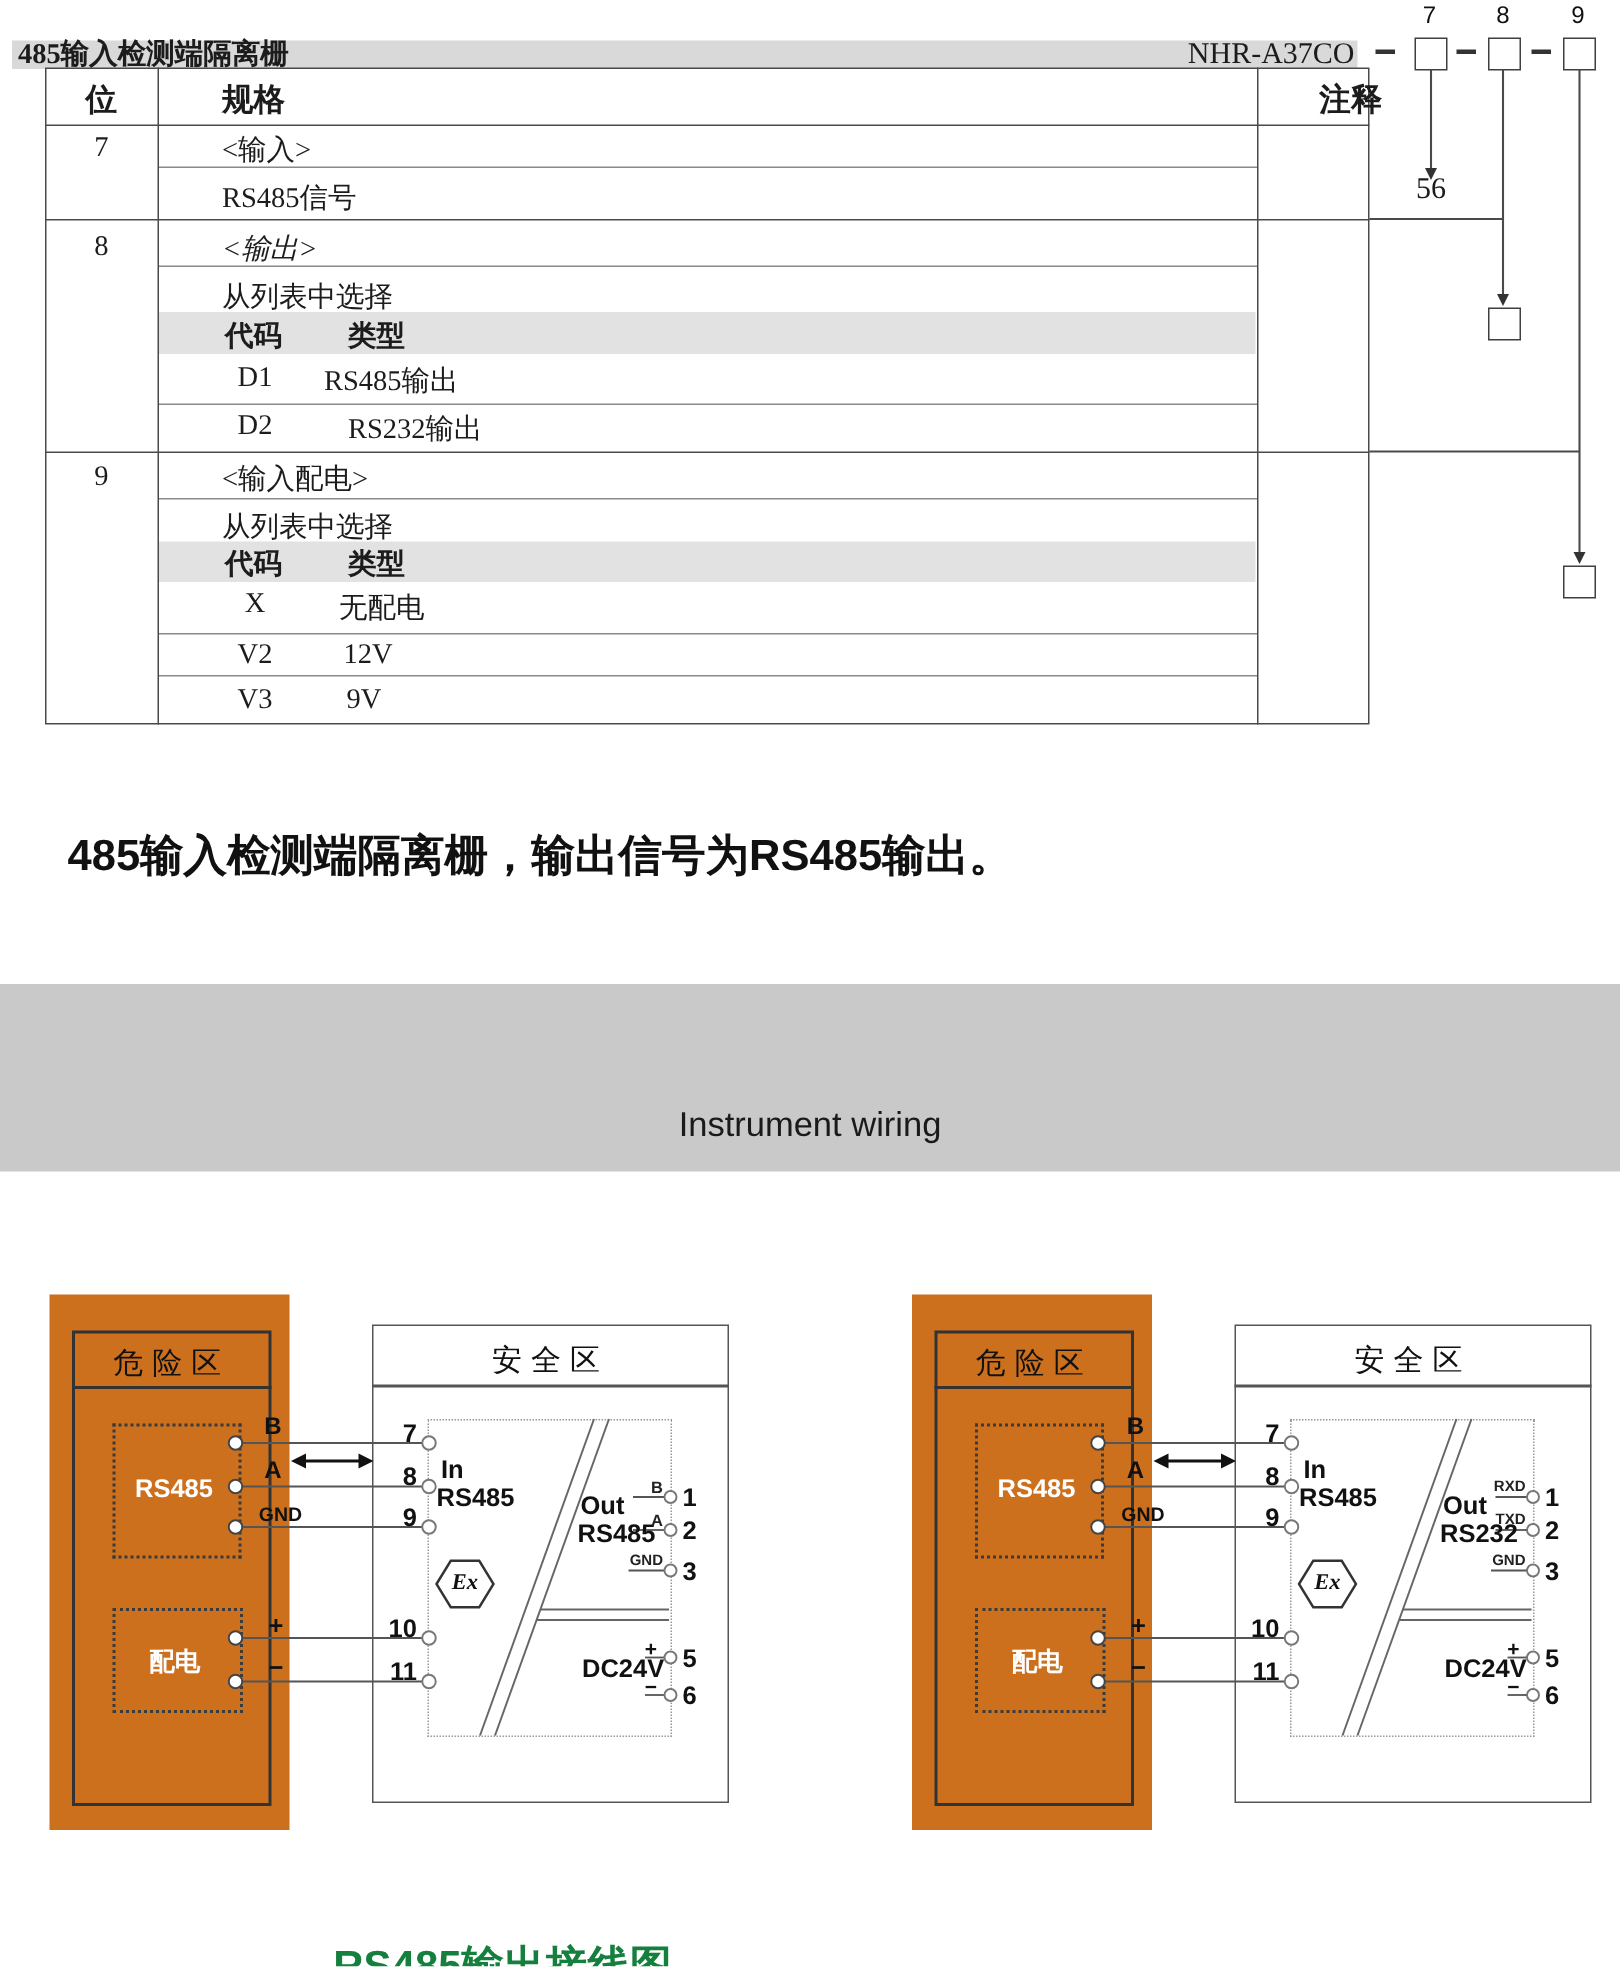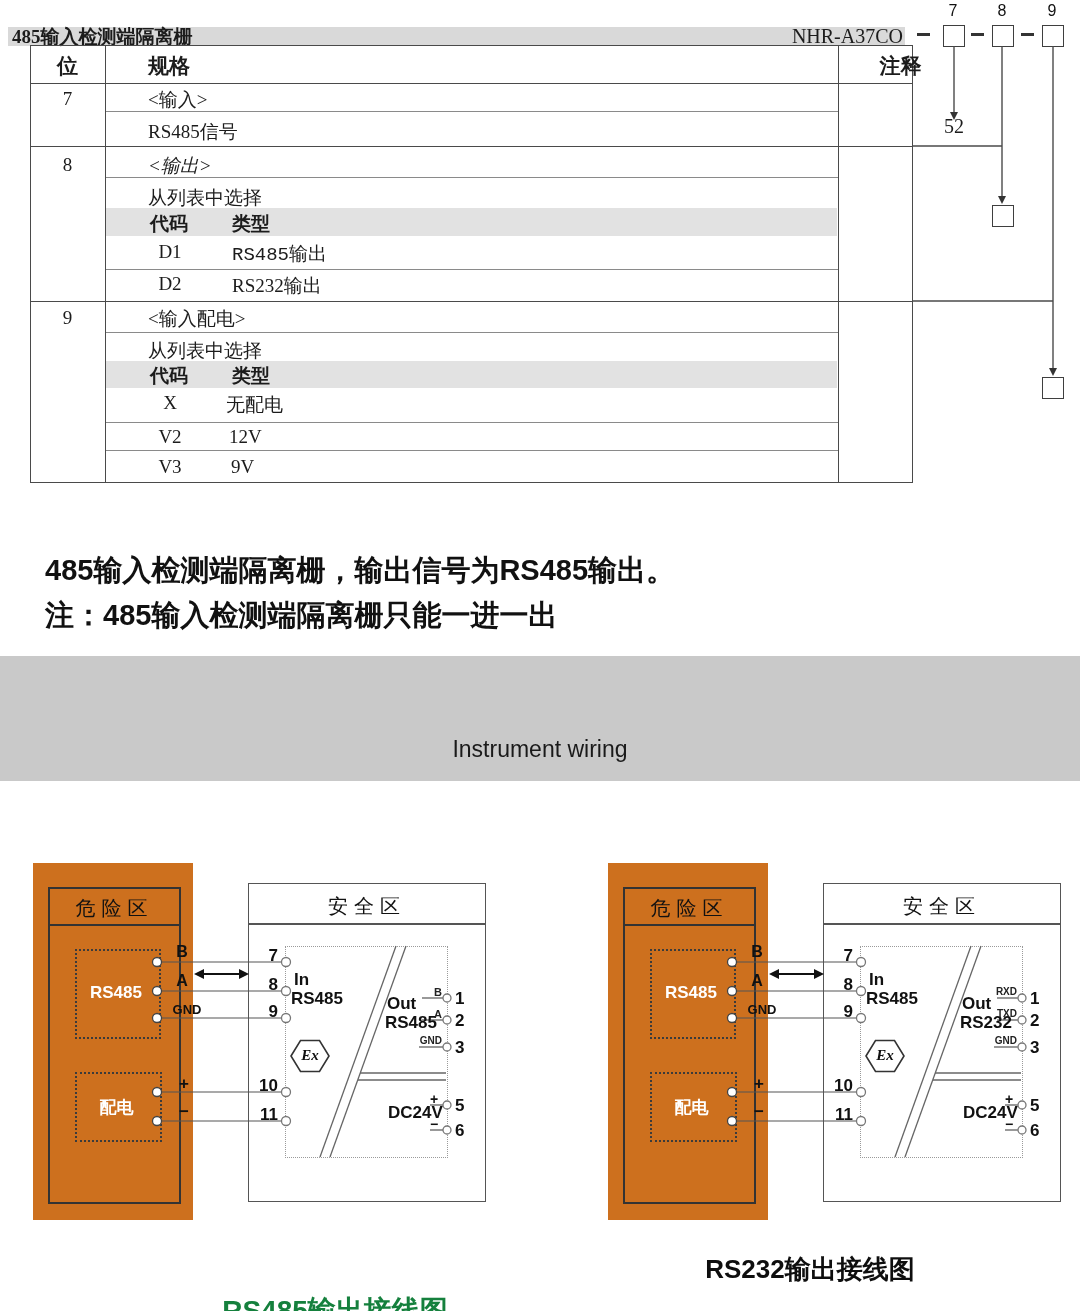--- a/index.html
+++ b/index.html
@@ -59,21 +59,21 @@
     <line x1="49" y1="46" x2="49" y2="112" stroke="#4a4a4a" stroke-width="1.4"></line>
     <polygon points="45,112 53,112 49,120" fill="#333"></polygon>
     <line x1="97" y1="46" x2="97" y2="196" stroke="#4a4a4a" stroke-width="1.4"></line>
     <polygon points="93,196 101,196 97,204" fill="#333"></polygon>
     <line x1="148" y1="46" x2="148" y2="368" stroke="#4a4a4a" stroke-width="1.4"></line>
     <polygon points="144,368 152,368 148,376" fill="#333"></polygon>
     <line x1="8" y1="146" x2="97" y2="146" stroke="#4a4a4a" stroke-width="1.4"></line>
     <line x1="8" y1="301" x2="148" y2="301" stroke="#4a4a4a" stroke-width="1.4"></line>
   </svg>
 
-  <div class="abs serif ctr" style="left:938px;top:115px;width:32px;font-size:20px;">52</div>
+  <div class="abs serif ctr" style="left:938px;top:115px;width:32px;font-size:20px;">56</div>
   <div class="codebox" style="left:992px;top:205px;"></div>
   <div class="codebox" style="left:1042px;top:377px;"></div>
 
   <div class="abs" style="left:30px;top:45px;width:881px;height:436px;border:1.6px solid #4a4a4a;"></div>
   <div class="line" style="left:105px;top:45px;width:1.4px;height:438px;"></div>
   <div class="line" style="left:838px;top:45px;width:1.4px;height:438px;"></div>
 
   <div class="abs" style="left:106px;top:208px;width:731px;height:28px;background:#e2e2e2;"></div>
   <div class="abs" style="left:106px;top:361px;width:731px;height:27px;background:#e2e2e2;"></div>
 
@@ -95,38 +95,37 @@
   <div class="cell ctr" style="left:30px;top:88px;width:75px;">7</div>
   <div class="cell" style="left:148px;top:87px;">&lt;输入&gt;</div>
   <div class="cell" style="left:148px;top:119px;">RS485信号</div>
 
   <div class="cell ctr" style="left:30px;top:154px;width:75px;">8</div>
   <div class="cell" style="left:148px;top:153px;font-style:italic;">&lt;输出&gt;</div>
   <div class="cell" style="left:148px;top:185px;">从列表中选择</div>
   <div class="cell bold" style="left:150px;top:211px;">代码</div>
   <div class="cell bold" style="left:232px;top:211px;">类型</div>
   <div class="cell ctr" style="left:140px;top:241px;width:60px;">D1</div>
-  <div class="cell" style="left:232px;top:241px;font-family:Liberation Mono, monospace;">RS485输出</div>
+  <div class="cell" style="left:216px;top:241px;">RS485输出</div>
   <div class="cell ctr" style="left:140px;top:273px;width:60px;">D2</div>
   <div class="cell" style="left:232px;top:273px;">RS232输出</div>
 
   <div class="cell ctr" style="left:30px;top:307px;width:75px;">9</div>
   <div class="cell" style="left:148px;top:306px;">&lt;输入配电&gt;</div>
   <div class="cell" style="left:148px;top:338px;">从列表中选择</div>
   <div class="cell bold" style="left:150px;top:363px;">代码</div>
   <div class="cell bold" style="left:232px;top:363px;">类型</div>
   <div class="cell ctr" style="left:140px;top:392px;width:60px;">X</div>
   <div class="cell" style="left:226px;top:392px;">无配电</div>
   <div class="cell ctr" style="left:140px;top:426px;width:60px;">V2</div>
   <div class="cell" style="left:229px;top:426px;">12V</div>
   <div class="cell ctr" style="left:140px;top:456px;width:60px;">V3</div>
   <div class="cell" style="left:231px;top:456px;">9V</div>
 
   <div class="abs sans bold" style="left:45px;top:551px;font-size:29px;color:#111;">485输入检测端隔离栅，输出信号为RS485输出。</div>
-  <div class="abs sans bold" style="left:45px;top:596px;font-size:29px;color:#111;">注：485输入检测端隔离栅只能一进一出</div>
 
   <div class="abs" style="left:0;top:656px;width:1080px;height:125px;background:#c9c9c9;">
     <div class="abs sans ctr" style="left:0;top:80px;width:1080px;font-size:23px;color:#1a1a1a;">Instrument wiring</div>
   </div>
 
   <div class="diag" style="left:33px;top:863px;">
     <div class="orange"></div>
     <div class="innerRect"></div>
     <div class="abs" style="left:15px;top:61px;width:133px;height:2px;background:#333;"></div>
     <div class="zoneTitle" style="left:17px;top:32px;width:129px;">危险区</div>
@@ -285,15 +284,14 @@
     <div class="dlabel" style="left:422px;top:175px;font-size:17px;">3</div>
 
     <div class="dlabel" style="left:355px;top:240px;font-size:17px;">DC24V</div>
     <div class="dlabel ctr" style="left:394px;top:228px;width:14px;font-size:14px;">+</div>
     <div class="dlabel ctr" style="left:394px;top:253px;width:14px;font-size:14px;">−</div>
     <div class="dlabel" style="left:422px;top:233px;font-size:17px;">5</div>
     <div class="dlabel" style="left:422px;top:258px;font-size:17px;">6</div>
   </div>
 
   <div class="abs sans bold ctr" style="left:185px;top:1292px;width:300px;font-size:28px;color:#15803d;">RS485输出接线图</div>
-  <div class="abs sans bold ctr" style="left:660px;top:1252px;width:300px;font-size:26px;color:#0e0e0e;">RS232输出接线图</div>
 
 </div>
 
 </body></html>

